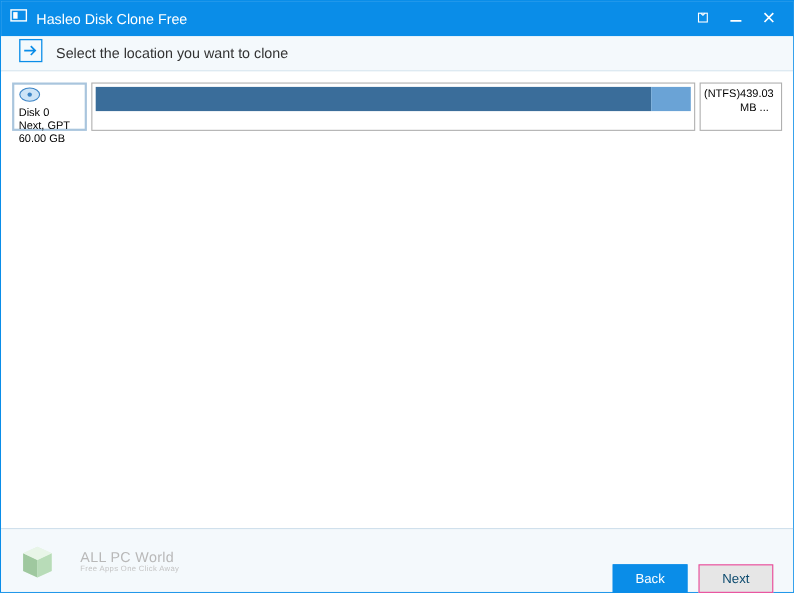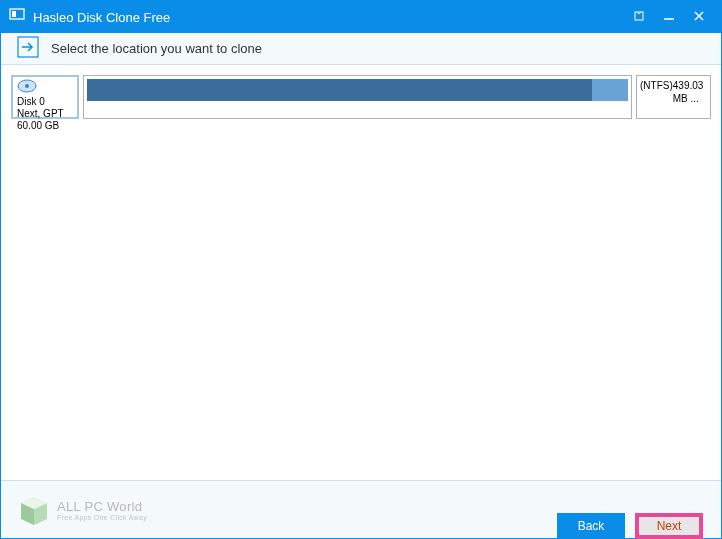--- a/index.html
+++ b/index.html
@@ -24,29 +24,29 @@
     .disk-icon-wrap { display: flex; align-items: center; }
     .disk-icon { color: #3d85c6; }
     .partition-main { flex: 1; border: 1px solid #b0b0b0; background: #fff; padding: 0; display: flex; flex-direction: column; }
     .partition-main-bar { height: 22px; display: flex; margin: 3px 3px 0 3px; }
     .bar-used { background: #3a6d9a; flex: 14; }
     .bar-free { background: #6aa3d6; flex: 1; }
     .partition-side { width: 75px; border: 1px solid #b0b0b0; background: #fff; padding: 3px; display: flex; font-size: 10px; line-height: 1.3; }
     .side-bar { height: 18px; background: #3a6d9a; margin-bottom: 2px; }
     
     .footer { height: 58px; background: #f4f9fc; border-top: 1px solid #d0e0ec; display: flex; align-items: center; padding: 0 18px; }
-    .watermark { display: flex; align-items: center; gap: 8px; flex: 1; }
+    .watermark { display: flex; align-items: center; gap: 24px; flex: 1; }
     .watermark-icon { width: 30px; height: 34px; position: relative; }
     .watermark-text { display: flex; flex-direction: column; }
     .watermark-title { font-size: 13px; color: #b8b8b8; font-weight: 300; letter-spacing: 0.3px; }
     .watermark-sub { font-size: 7px; color: #c4c4c4; letter-spacing: 0.3px; }
     .footer-btns { display: flex; gap: 10px; }
     .btn { width: 68px; height: 26px; border: none; font-size: 12px; cursor: pointer; margin-top: 32px; }
     .btn-back { background: #0a8de8; color: #fff; border: 1px solid #0a8de8; }
-    .btn-next { background: #e6e6e6; color: #c2410c; border: 4px solid #ec4899; cursor: not-allowed; }
+    .btn-next { background: #e6e6e6; color: #0c4a6e; border: 1px solid #ec4899; cursor: not-allowed; }
   </style>
 </head>
 <body>
 
 <div class="window">
 
   <div class="titlebar">
     <span class="titlebar-icon">
       <svg width="16" height="16" viewBox="0 0 16 16">
           <rect x="1" y="2" width="14" height="10" fill="none" stroke="#fff" stroke-width="1.3"></rect>

